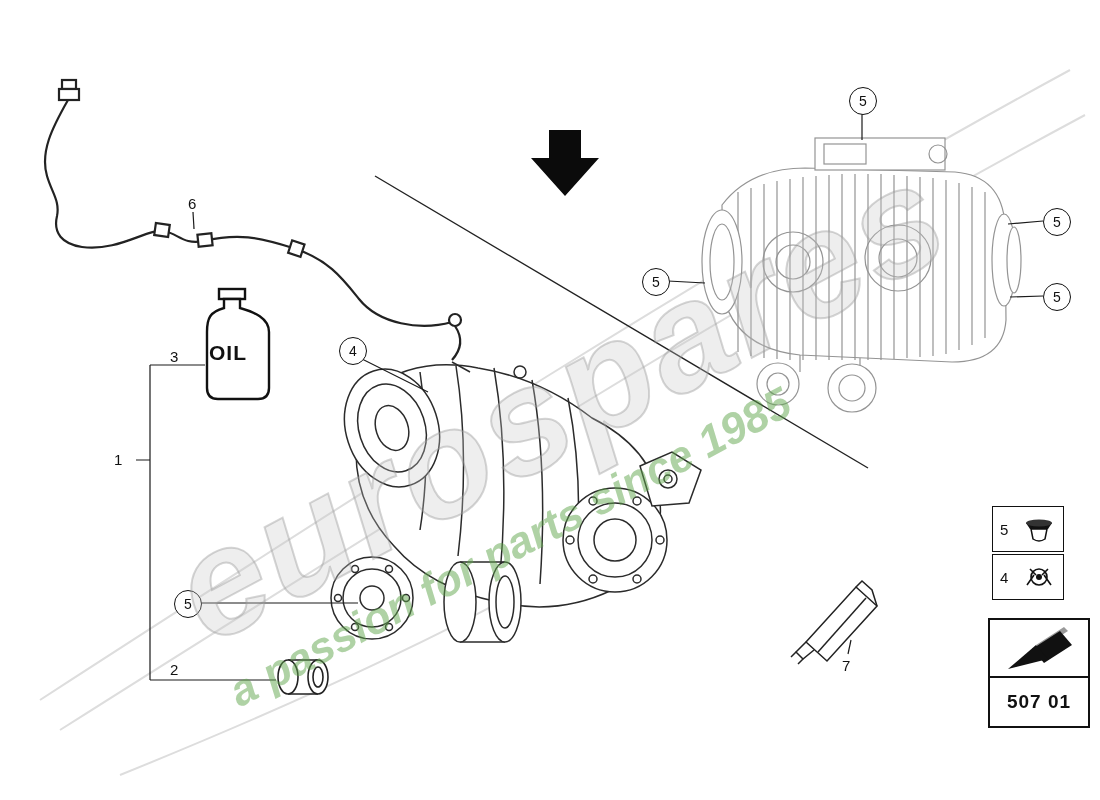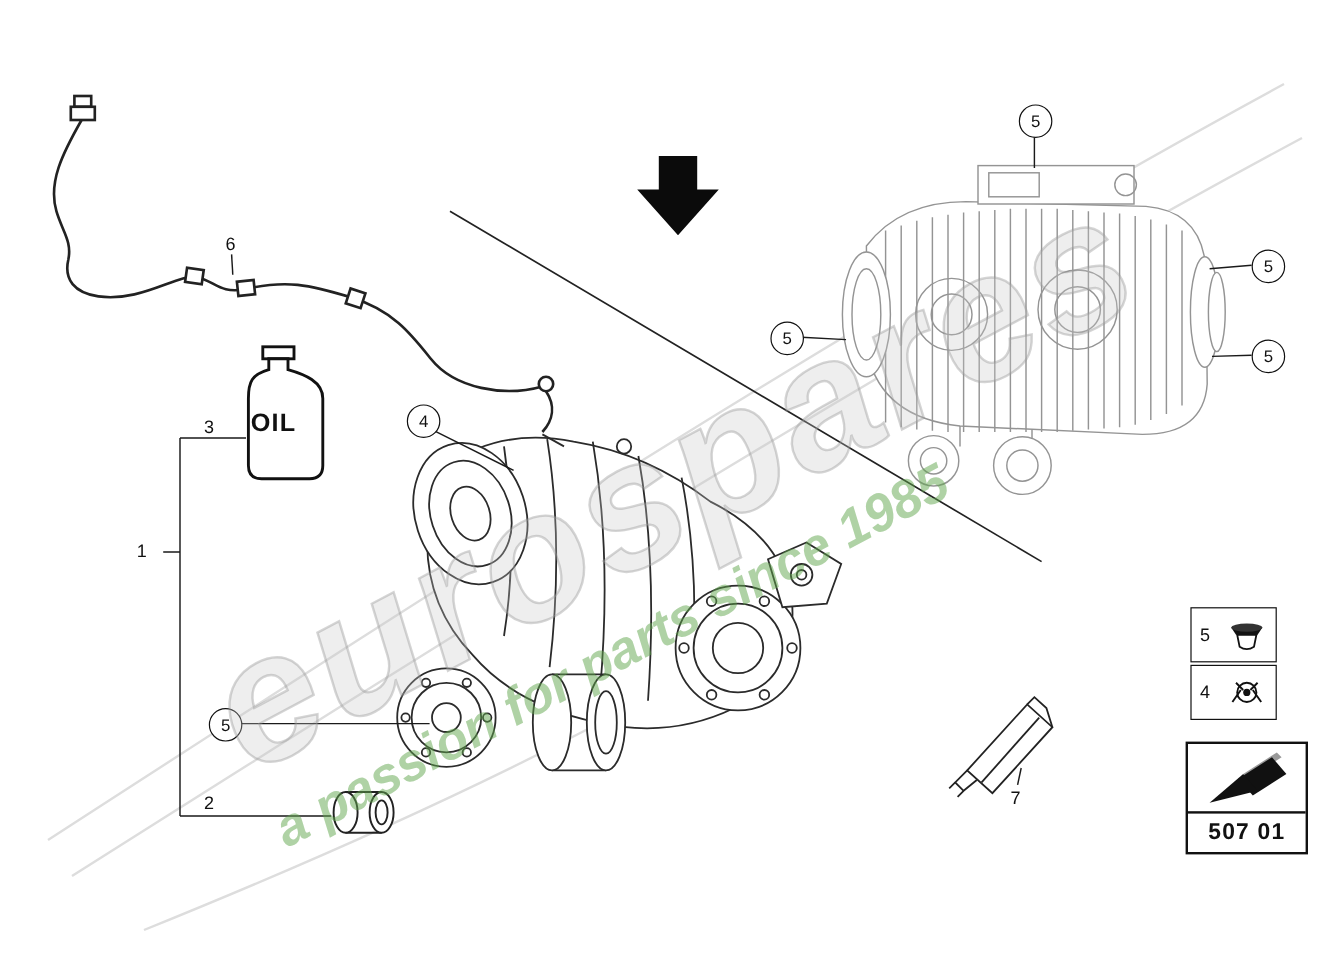--- a/index.html
+++ b/index.html
@@ -11,21 +11,21 @@
            font-size:14px;line-height:1;z-index:5;cursor:pointer;}
   .plain-label{position:absolute;font-size:15px;line-height:1;z-index:5;cursor:pointer;
                background:transparent;}
   .legend-box{position:absolute;width:72px;height:46px;border:1.5px solid #111;background:#fff;
               display:flex;align-items:center;justify-content:space-between;
               padding:0 7px;box-sizing:border-box;z-index:6;cursor:pointer;}
   .legend-num{font-size:15px;}
   .code-box{position:absolute;width:98px;border:2px solid #111;background:#fff;z-index:6;}
   .code-box-icon-area{height:56px;border-bottom:2px solid #111;display:flex;
                       align-items:center;justify-content:center;}
-  .code-box-label{height:32px;display:flex;align-items:center;justify-content:center;
+  .code-box-label{height:48px;display:flex;align-items:center;justify-content:center;
                   font-weight:bold;font-size:19px;letter-spacing:1px;}
   .oil-text{position:absolute;left:207px;top:341px;width:42px;text-align:center;
             font-weight:bold;font-size:21px;letter-spacing:1px;z-index:4;}
   .wm-brand{position:absolute;left:40px;top:315px;width:1040px;text-align:center;
             transform:rotate(-28deg);font-size:150px;font-style:italic;font-weight:bold;
             color:rgba(200,200,200,0.30);-webkit-text-stroke:2px rgba(150,150,150,0.40);
             letter-spacing:4px;pointer-events:none;z-index:9;white-space:nowrap;}
   .wm-tagline{position:absolute;left:120px;top:522px;width:780px;text-align:center;
               transform:rotate(-28deg);font-size:44px;font-style:italic;font-weight:bold;
               color:rgba(95,165,75,0.50);pointer-events:none;z-index:9;white-space:nowrap;}

